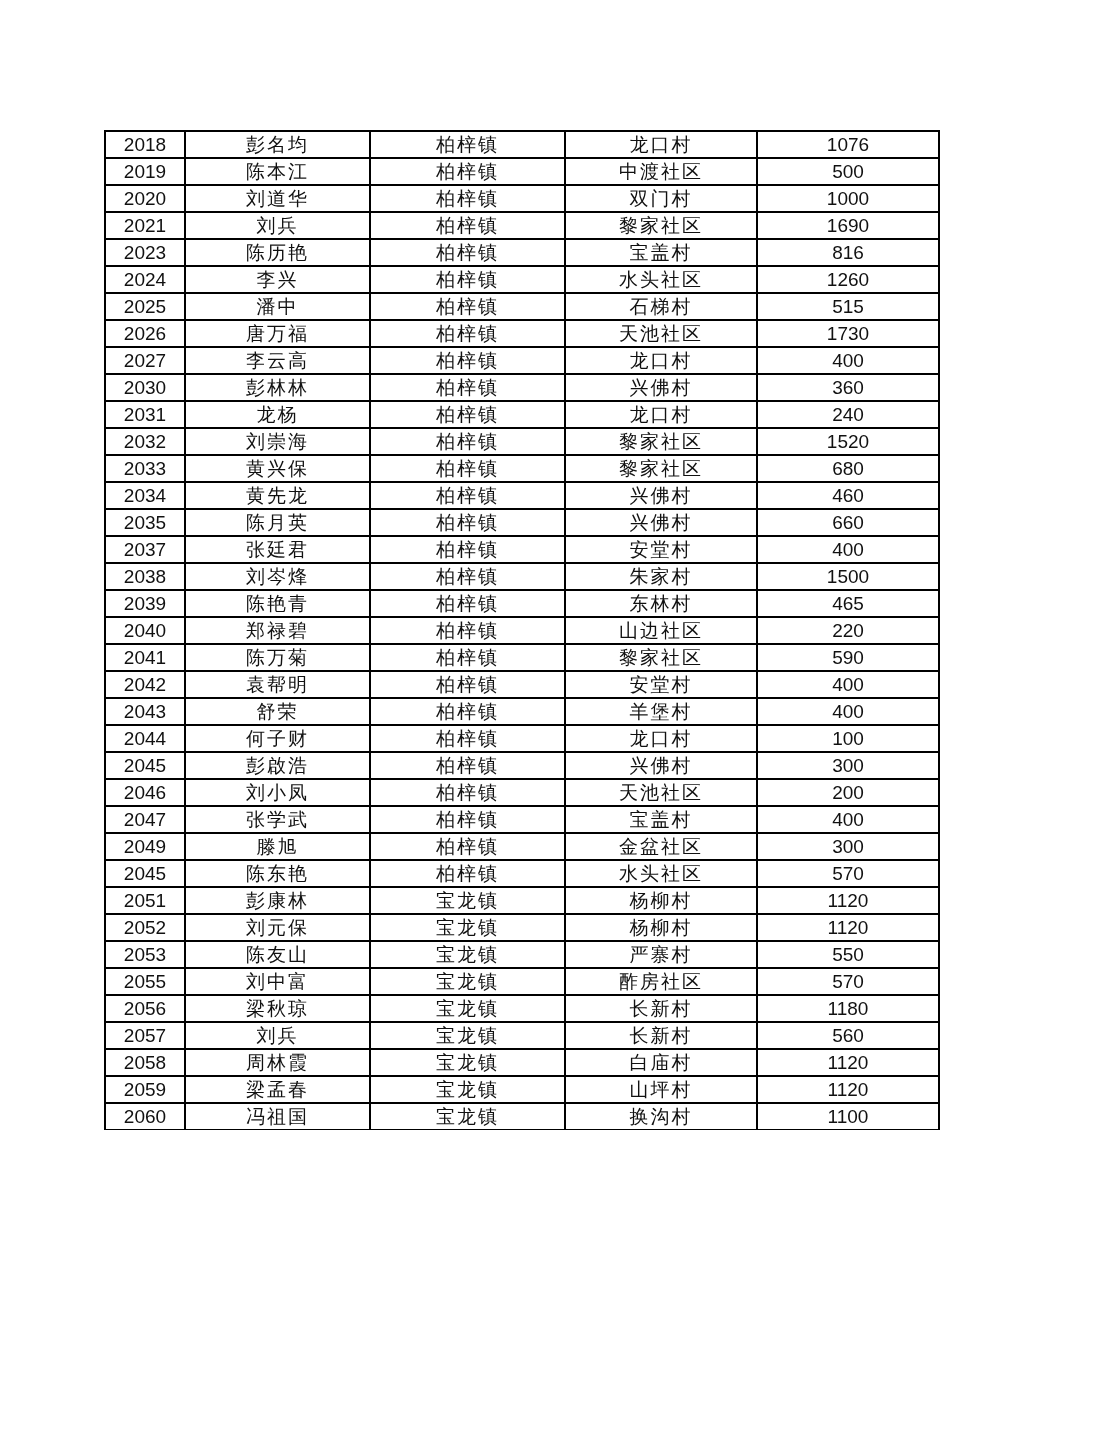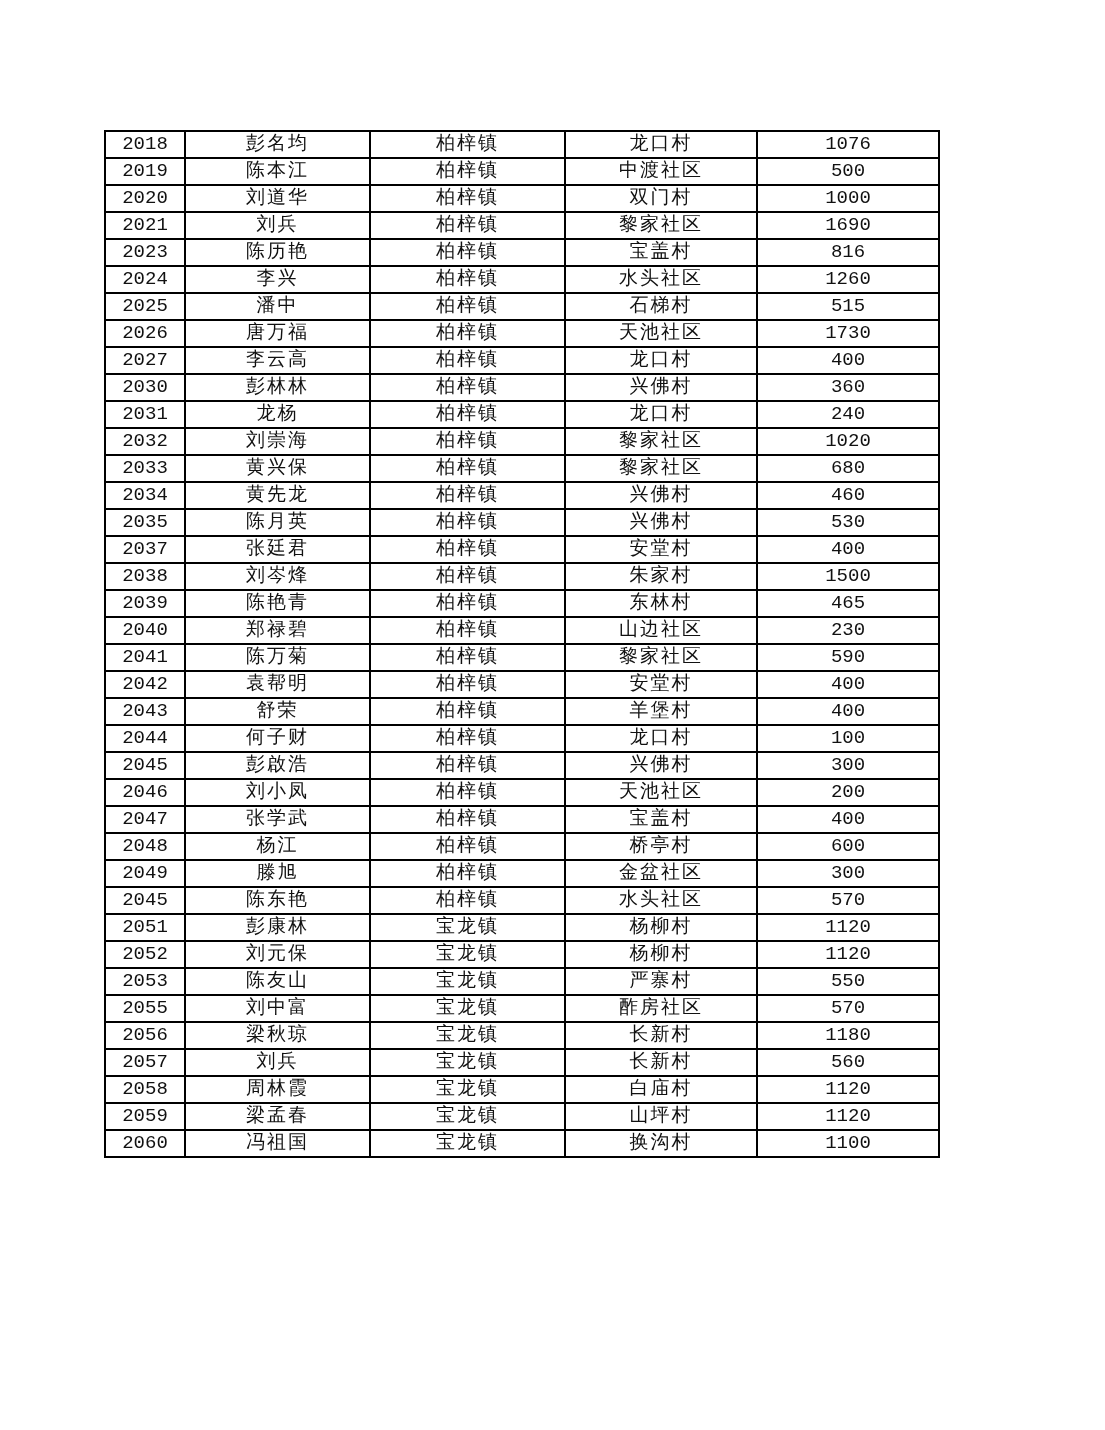--- a/index.html
+++ b/index.html
@@ -3,24 +3,24 @@
 <meta charset="utf-8">
 <style>
   html, body {
     margin: 0;
     padding: 0;
     background: #ffffff;
   }
   .page {
     position: relative;
     width: 1105px;
-    height: 1430px;
+    height: 1130px;
     background: #ffffff;
     overflow: hidden;
-    font-family: Liberation Mono, monospace;
+    font-family: Liberation Sans, sans-serif;
     color: #111111;
   }
   table.roster {
     position: absolute;
     left: 104px;
     top: 130px;
     width: 834px;
     border-collapse: collapse;
     table-layout: fixed;
   }
@@ -135,42 +135,42 @@
           <td class="c-name">龙杨</td>
           <td class="c-town">柏梓镇</td>
           <td class="c-village">龙口村</td>
           <td class="c-amount">240</td>
         </tr>
         <tr>
           <td class="c-id">2032</td>
           <td class="c-name">刘崇海</td>
           <td class="c-town">柏梓镇</td>
           <td class="c-village">黎家社区</td>
-          <td class="c-amount">1020</td>
+          <td class="c-amount">1520</td>
         </tr>
         <tr>
           <td class="c-id">2033</td>
           <td class="c-name">黄兴保</td>
           <td class="c-town">柏梓镇</td>
           <td class="c-village">黎家社区</td>
           <td class="c-amount">680</td>
         </tr>
         <tr>
           <td class="c-id">2034</td>
           <td class="c-name">黄先龙</td>
           <td class="c-town">柏梓镇</td>
           <td class="c-village">兴佛村</td>
           <td class="c-amount">460</td>
         </tr>
         <tr>
           <td class="c-id">2035</td>
           <td class="c-name">陈月英</td>
           <td class="c-town">柏梓镇</td>
           <td class="c-village">兴佛村</td>
-          <td class="c-amount">530</td>
+          <td class="c-amount">660</td>
         </tr>
         <tr>
           <td class="c-id">2037</td>
           <td class="c-name">张廷君</td>
           <td class="c-town">柏梓镇</td>
           <td class="c-village">安堂村</td>
           <td class="c-amount">400</td>
         </tr>
         <tr>
           <td class="c-id">2038</td>
@@ -184,21 +184,21 @@
           <td class="c-name">陈艳青</td>
           <td class="c-town">柏梓镇</td>
           <td class="c-village">东林村</td>
           <td class="c-amount">465</td>
         </tr>
         <tr>
           <td class="c-id">2040</td>
           <td class="c-name">郑禄碧</td>
           <td class="c-town">柏梓镇</td>
           <td class="c-village">山边社区</td>
-          <td class="c-amount">230</td>
+          <td class="c-amount">220</td>
         </tr>
         <tr>
           <td class="c-id">2041</td>
           <td class="c-name">陈万菊</td>
           <td class="c-town">柏梓镇</td>
           <td class="c-village">黎家社区</td>
           <td class="c-amount">590</td>
         </tr>
         <tr>
           <td class="c-id">2042</td>
@@ -234,27 +234,20 @@
           <td class="c-town">柏梓镇</td>
           <td class="c-village">天池社区</td>
           <td class="c-amount">200</td>
         </tr>
         <tr>
           <td class="c-id">2047</td>
           <td class="c-name">张学武</td>
           <td class="c-town">柏梓镇</td>
           <td class="c-village">宝盖村</td>
           <td class="c-amount">400</td>
-        </tr>
-        <tr>
-          <td class="c-id">2048</td>
-          <td class="c-name">杨江</td>
-          <td class="c-town">柏梓镇</td>
-          <td class="c-village">桥亭村</td>
-          <td class="c-amount">600</td>
         </tr>
         <tr>
           <td class="c-id">2049</td>
           <td class="c-name">滕旭</td>
           <td class="c-town">柏梓镇</td>
           <td class="c-village">金盆社区</td>
           <td class="c-amount">300</td>
         </tr>
         <tr>
           <td class="c-id">2045</td>

